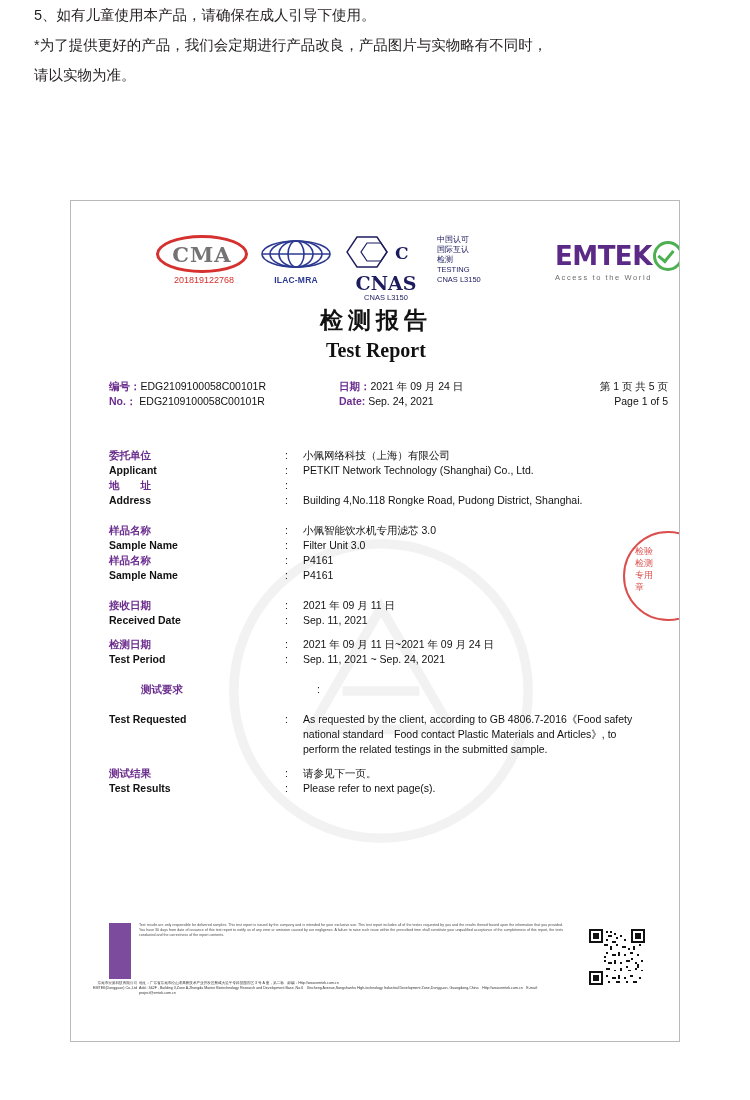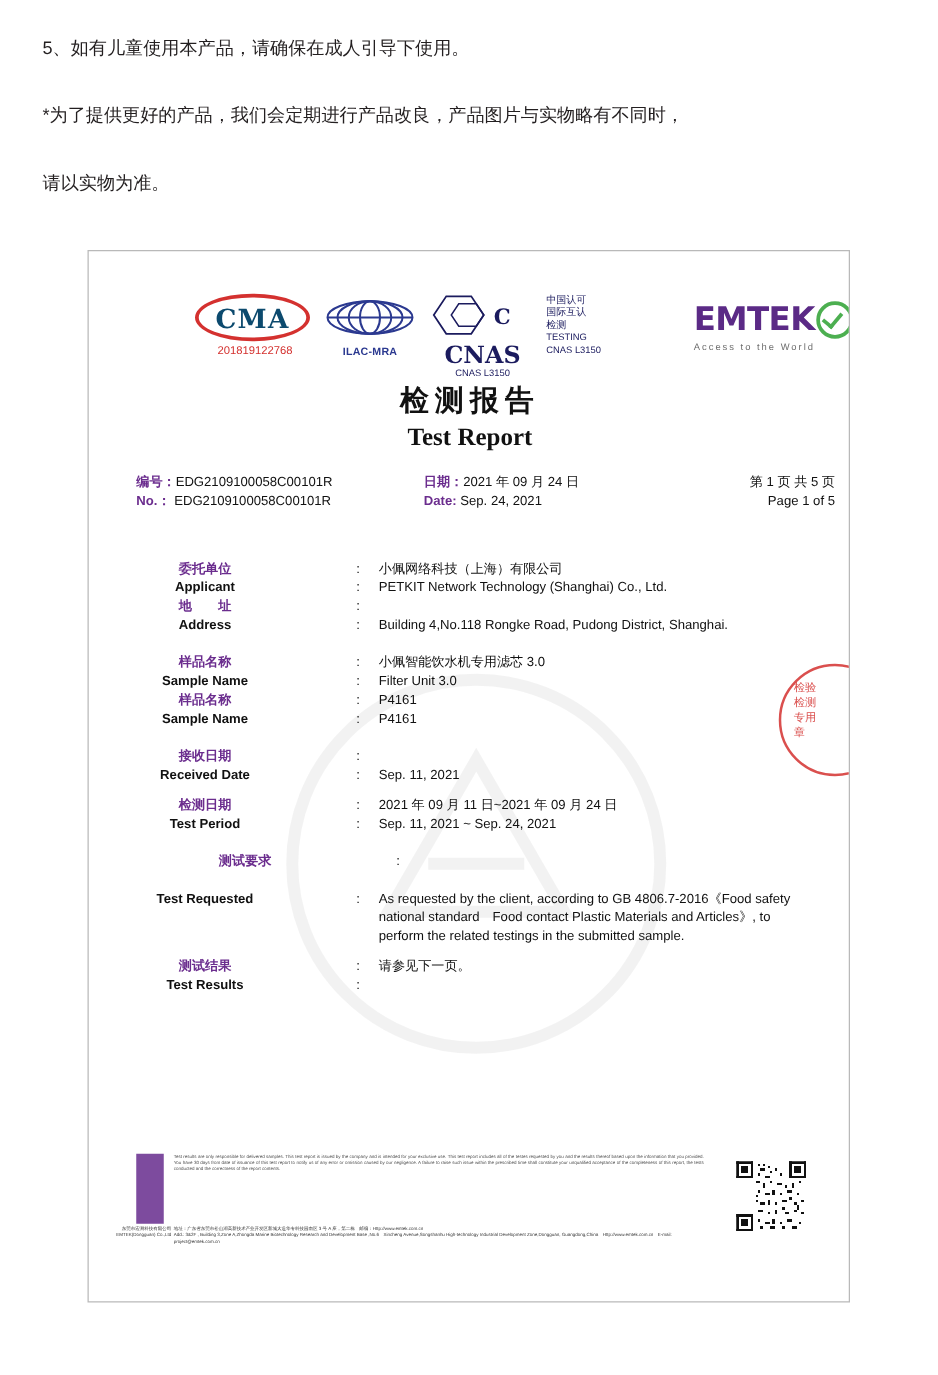--- a/index.html
+++ b/index.html
@@ -19,21 +19,21 @@
   
   .notes {
     position: absolute;
     left: 34px;
     top: 0px;
     width: 690px;
     font-size: 14.5px;
     line-height: 30px;
     color: #231f20;
   }
-  .notes .line { white-space: pre-wrap; margin-top: 24px; }
+  .notes .line { white-space: pre-wrap; }
 
   
   .cert {
     position: absolute;
     left: 70px;
     top: 200px;
     width: 610px;
     height: 842px;
     border: 1px solid #b9b9b9;
     background: #ffffff;
@@ -88,21 +88,21 @@
   }
   .logo-cma .oval {
     width: 92px; height: 38px;
     border: 3px solid #d4312f;
     border-radius: 50%;
     box-sizing: border-box;
     display: flex; align-items: center; justify-content: center;
   }
   .logo-cma .oval span {
     font-family: "DejaVu Serif", serif;
-    color: #0c4a6e;
+    color: #737373;
     font-size: 21px;
     font-weight: bold;
     letter-spacing: 1px;
   }
   .logo-cma .num {
     text-align: center;
     color: #d4312f;
     font-size: 9px;
     margin-top: 2px;
     font-family: "Liberation Sans", sans-serif;
@@ -220,21 +220,20 @@
   }
   .body-table .grp { margin-bottom: 0px; }
   .body-table .line {
     position: relative;
     min-height: 15px;
     line-height: 15px;
   }
   .body-table .k {
     position: absolute; left: 0; width: 110px;
     font-weight: bold;
-    text-align: center;
   }
   .body-table .k.cn { color: #6b2d8e; }
   .body-table .colon {
     position: absolute; left: 176px; width: 10px;
   }
   .body-table .v {
     position: absolute; left: 194px; right: 0;
   }
   .gap8 { height: 9px; }
   .gap14 { height: 15px; }
@@ -428,20 +427,21 @@
         <span class="v">P4161</span>
       </div>
     </div>
 
     <div class="gap14"></div>
 
     <div class="grp">
       <div class="line">
         <span class="k cn">接收日期</span>
         <span class="colon">:</span>
+        <span class="v">2021 年 09 月 11 日</span>
       </div>
       <div class="line">
         <span class="k">Received Date</span>
         <span class="colon">:</span>
         <span class="v">Sep. 11, 2021</span>
       </div>
     </div>
 
     <div class="gap8"></div>
 
@@ -476,20 +476,21 @@
 
     <div class="grp">
       <div class="line">
         <span class="k cn">测试结果</span>
         <span class="colon">:</span>
         <span class="v">请参见下一页。</span>
       </div>
       <div class="line">
         <span class="k">Test Results</span>
         <span class="colon">:</span>
+        <span class="v">Please refer to next page(s).</span>
       </div>
     </div>
 
   </div>
 
   <div class="footer">
     <div class="purple-bar"></div>
     <div class="disclaimer">Test results are only responsible for delivered samples. This test report is issued by the company and is intended for your exclusive use. This test report includes all of the testes requested by you and the results thereof based upon the information that you provided. You have 30 days from date of issuance of this test report to notify us of any error or omission caused by our negligence. A failure to raise such issue within the prescribed time shall constitute your unqualified acceptance of the completeness of this report, the tests conducted and the correctness of the report contents.</div>
     <div class="company-cn">东莞市宏测科技有限公司
 EMTEK(Dongguan) Co.,Ltd</div>

